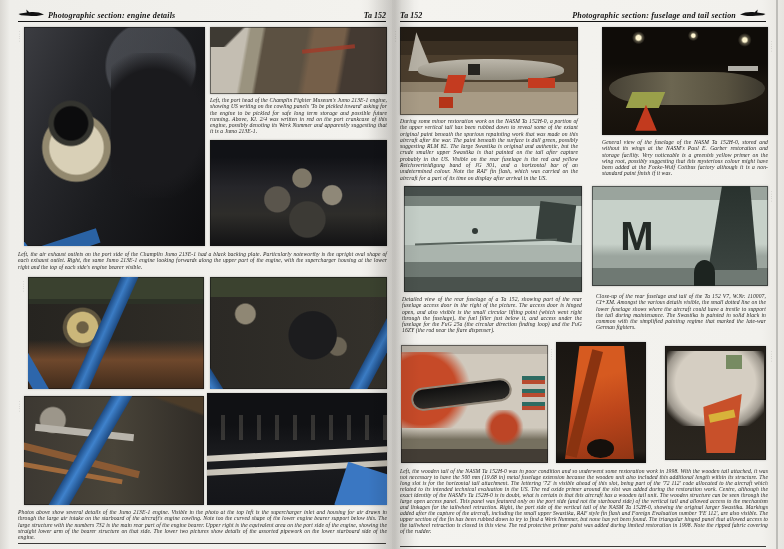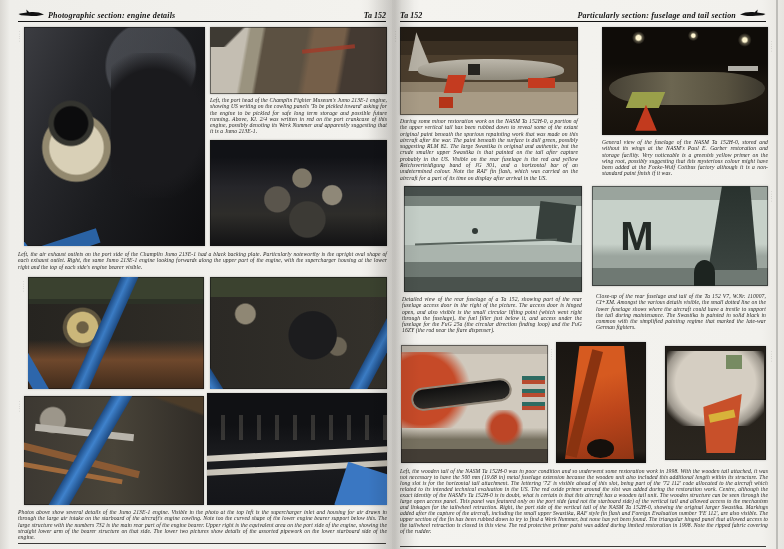--- a/index.html
+++ b/index.html
@@ -207,21 +207,21 @@
 
     <div class="cap" style="left:18px;top:509px;width:369px;">Photos above show several details of the Jumo 213E-1 engine. Visible in the photo at the top left is the supercharger inlet and housing for air drawn in through the large air intake on the starboard of the aircraft's engine cowling. Note too the curved shape of the lower engine bearer support below this. The large structure with the numbers 732 is the main rear part of the engine bearer. Upper right is the equivalent area on the port side of the engine, showing the straight lower arm of the bearer structure on that side. The lower two pictures show details of the assorted pipework on the lower starboard side of the engine.</div>
     <div class="rule" style="left:18px;right:6px;top:543px;"></div>
   </div>
 
   <div class="page" id="page-right">
 
     <div class="pg-header">
       <span class="hdr-run">Ta 152</span>
       <span class="hdr-spacer"></span>
-      <span class="hdr-title">Particularly section: fuselage and tail section</span>
+      <span class="hdr-title">Photographic section: fuselage and tail section</span>
       <svg class="plane-ico flip" width="26" height="10" viewBox="0 0 30 11">
         <path d="M30 6 C25 3.4 19 2.6 13 3.4 L9.6 0.4 L10.2 3.8 L2.6 4.8 L0.6 5.6 L3.4 6.8 L12 7.4 C20 8.2 26 7.4 30 6 Z" fill="#111"></path>
       </svg>
     </div>
 
     <span class="vcred" style="left:2px;top:30px;">·····</span>
     <span class="vcred" style="left:378px;top:40px;">·····</span>
     <span class="vcred" style="left:378px;top:190px;">·····</span>
     <span class="vcred" style="left:158px;top:348px;">·····</span>
     <span class="vcred" style="left:378px;top:350px;">·····</span>

